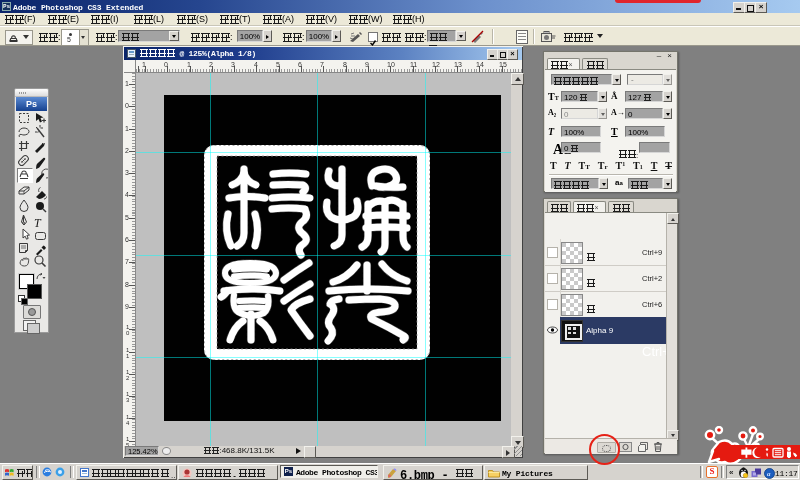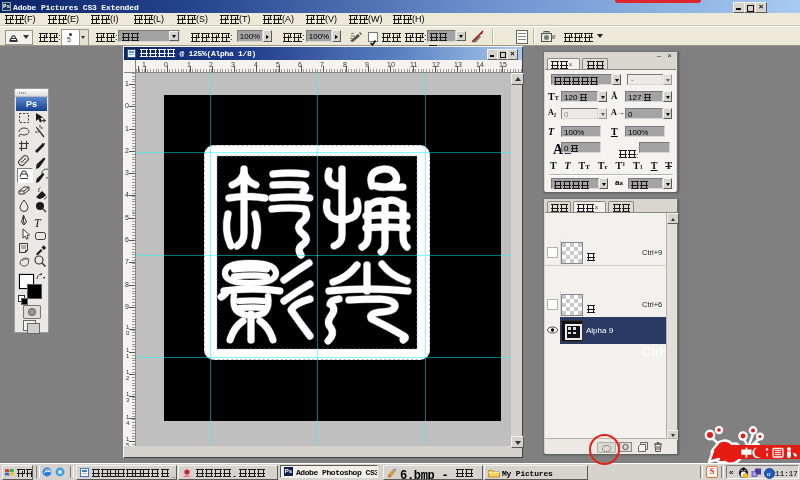--- a/index.html
+++ b/index.html
@@ -42,21 +42,21 @@
  text-align:center;color:#000}
 .tx{font-size:9px;color:#000}
 .tx8{font-size:8px;color:#000}
 </style></head><body>
 
 <div class="abs" id="titlebar" style="left:0;top:0;width:800px;height:13px;
  background:linear-gradient(90deg,#0a246a,#26468f 25%,#6c90cc 60%,#a6caf0)">
  <div class="abs" style="left:2px;top:2px;width:9px;height:9px;background:#16325c;border:1px solid #8aa;box-sizing:border-box;
   color:#fff;font-size:6px;line-height:8px;text-align:center;font-weight:bold;font-family:'Liberation Mono'">Ps</div>
  <div class="abs" style="left:13px;top:2.5px;color:#fff;font-weight:bold;font-size:8px;
-  font-family:'Liberation Mono',monospace;letter-spacing:-0.15px">Adobe Pictures CS3 Extended</div>
+  font-family:'Liberation Mono',monospace;letter-spacing:-0.15px">Adobe Photoshop CS3 Extended</div>
  <div class="abs" style="left:615px;top:0;width:86px;height:2.5px;background:#e0252c;border-radius:0 0 4px 4px"></div>
  <div class="abs dbtn" style="left:733px;top:2px;width:10px;height:9px">
       <div class="abs" style="left:2px;top:5px;width:5px;height:1.5px;background:#111"></div>
     </div>
  <div class="abs dbtn" style="left:744px;top:2px;width:10px;height:9px">
       <div class="abs" style="left:2px;top:1.5px;width:5px;height:5px;border:1px solid #111;border-top-width:1.5px"></div>
     </div>
  <div class="abs dbtn" style="left:755px;top:2px;width:10px;height:9px;font-size:8px;line-height:8px;font-weight:bold">×</div>
 </div>
 
@@ -401,20 +401,32 @@
 
  <div class="abs" style="left:388px;top:27px;width:11px;height:373px;background:#d6d3ce">
   <div class="abs dbtn" style="left:0;top:0;width:11px;height:10px">
         <div style="margin:3px auto 0;width:0;height:0;border:3px solid transparent;border-bottom:4px solid #333;margin-top:0px"></div>
       </div>
   <div class="abs dbtn" style="left:0;top:363px;width:11px;height:10px">
         <div style="margin:3.5px auto 0;width:0;height:0;border:3px solid transparent;border-top:4px solid #333"></div>
       </div>
  </div>
 
+ <div class="abs" style="left:1px;top:400px;width:398px;height:11px;background:#d6d3ce">
+  <div class="abs fld" style="left:1px;top:0px;width:34px;height:10px;line-height:10px;box-sizing:border-box;font-size:7.5px;padding-left:2px">125.42%</div>
+  <div class="abs" style="left:38px;top:1px;width:9px;height:8px;border:1px solid #888;border-radius:50%;box-sizing:border-box;background:#eee"></div>
+  <div class="abs" style="left:50px;top:0;width:130px;height:10px;font-size:8px;line-height:10px;color:#111;text-align:center;white-space:nowrap"><span class="c7"></span><span class="c7"></span>:468.8K/131.5K</div>
+  <div class="abs" style="left:172px;top:2px;width:0;height:0;border-top:3.5px solid transparent;border-bottom:3.5px solid transparent;border-left:5px solid #111"></div>
+  <div class="abs dbtn" style="left:180px;top:0;width:10px;height:10px"></div>
+  <div class="abs dbtn" style="left:378px;top:0;width:11px;height:10px">
+        <div style="margin:2.5px auto 0;margin-left:3px;width:0;height:0;border-top:3px solid transparent;border-bottom:3px solid transparent;border-left:4px solid #333"></div>
+      </div>
+  <div class="abs" style="left:390px;top:0;width:8px;height:10px;background:
+   repeating-linear-gradient(135deg,transparent 0 2px,#909090 2px 3px)"></div>
+ </div>
 </div>
 <div class="abs" id="charpanel" style="left:543px;top:51px;width:135px;height:141px;background:#d9d6cf;border:1px solid #74746c;box-sizing:border-box;box-shadow:1px 1px 2px rgba(0,0,0,.35)">
  <div class="abs" style="right:3px;top:1px;font-size:8px;color:#222;letter-spacing:2px;line-height:5px">–&nbsp;×</div>
 
  <div class="abs" style="left:3px;top:6px;width:33px;height:11px;background:#f4f3ef;border:1px solid #8a8a82;border-bottom:none;border-radius:2px 2px 0 0;white-space:nowrap;overflow:hidden;line-height:8px;padding-top:1.5px;box-sizing:border-box">
   <span class="c8" style="margin-left:3px;vertical-align:top"></span><span class="c8" style="vertical-align:top"></span><span style="font-size:7px;color:#555;vertical-align:top">×</span></div>
  <div class="abs" style="left:38px;top:6px;width:26px;height:11px;background:#dedbd4;border:1px solid #8a8a82;border-bottom:none;border-radius:2px 2px 0 0;text-align:center;line-height:8px;padding-top:1.5px;box-sizing:border-box">
   <span class="c8" style="vertical-align:top"></span><span class="c8" style="vertical-align:top"></span></div>
  <div class="abs" style="left:120px;top:11px;width:10px;height:5px">
   <div style="width:0;height:0;border:2.5px solid transparent;border-top:3.5px solid #333;display:inline-block"></div>
@@ -500,20 +512,28 @@
 
  <div class="abs" style="left:1px;top:13px;width:132px;height:226px;background:#f2f1ed;border-top:1px solid #8a8a82">
 
   <div class="abs" style="left:0;top:26px;width:121px;height:26px;border-bottom:1px solid #cfccc6">
    <div class="abs" style="left:2px;top:8px;width:9px;height:9px;border:1px solid #b5b2aa;background:#fff"></div>
         <div class="abs" style="left:15px;top:0;width:1px;height:26px;background:#d8d5cf"></div>
    <div class="abs" style="left:16px;top:3px;width:20px;height:20px;border:1px solid #888;background:
     repeating-conic-gradient(#fff 0 25%,#cacaca 0 50%) 0 0/8px 8px"></div>
    <div class="abs" style="left:41px;top:8px"><span class="c8"></span></div>
    <div class="abs" style="left:97px;top:9px;font-size:7.5px;color:#222">Ctrl+9</div>
+  </div>
+  <div class="abs" style="left:0;top:52px;width:121px;height:26px;border-bottom:1px solid #cfccc6">
+   <div class="abs" style="left:2px;top:8px;width:9px;height:9px;border:1px solid #b5b2aa;background:#fff"></div>
+        <div class="abs" style="left:15px;top:0;width:1px;height:26px;background:#d8d5cf"></div>
+   <div class="abs" style="left:16px;top:3px;width:20px;height:20px;border:1px solid #888;background:
+    repeating-conic-gradient(#fff 0 25%,#cacaca 0 50%) 0 0/8px 8px"></div>
+   <div class="abs" style="left:41px;top:8px"><span class="c8"></span></div>
+   <div class="abs" style="left:97px;top:9px;font-size:7.5px;color:#222">Ctrl+2</div>
   </div>
   <div class="abs" style="left:0;top:78px;width:121px;height:26px;border-bottom:1px solid #cfccc6">
    <div class="abs" style="left:2px;top:8px;width:9px;height:9px;border:1px solid #b5b2aa;background:#fff"></div>
         <div class="abs" style="left:15px;top:0;width:1px;height:26px;background:#d8d5cf"></div>
    <div class="abs" style="left:16px;top:3px;width:20px;height:20px;border:1px solid #888;background:
     repeating-conic-gradient(#fff 0 25%,#cacaca 0 50%) 0 0/8px 8px"></div>
    <div class="abs" style="left:41px;top:8px"><span class="c8"></span></div>
    <div class="abs" style="left:97px;top:9px;font-size:7.5px;color:#222">Ctrl+6</div>
   </div>
   <div class="abs" style="left:0;top:104px;width:121px;height:27px;background:#f2f1ed">

